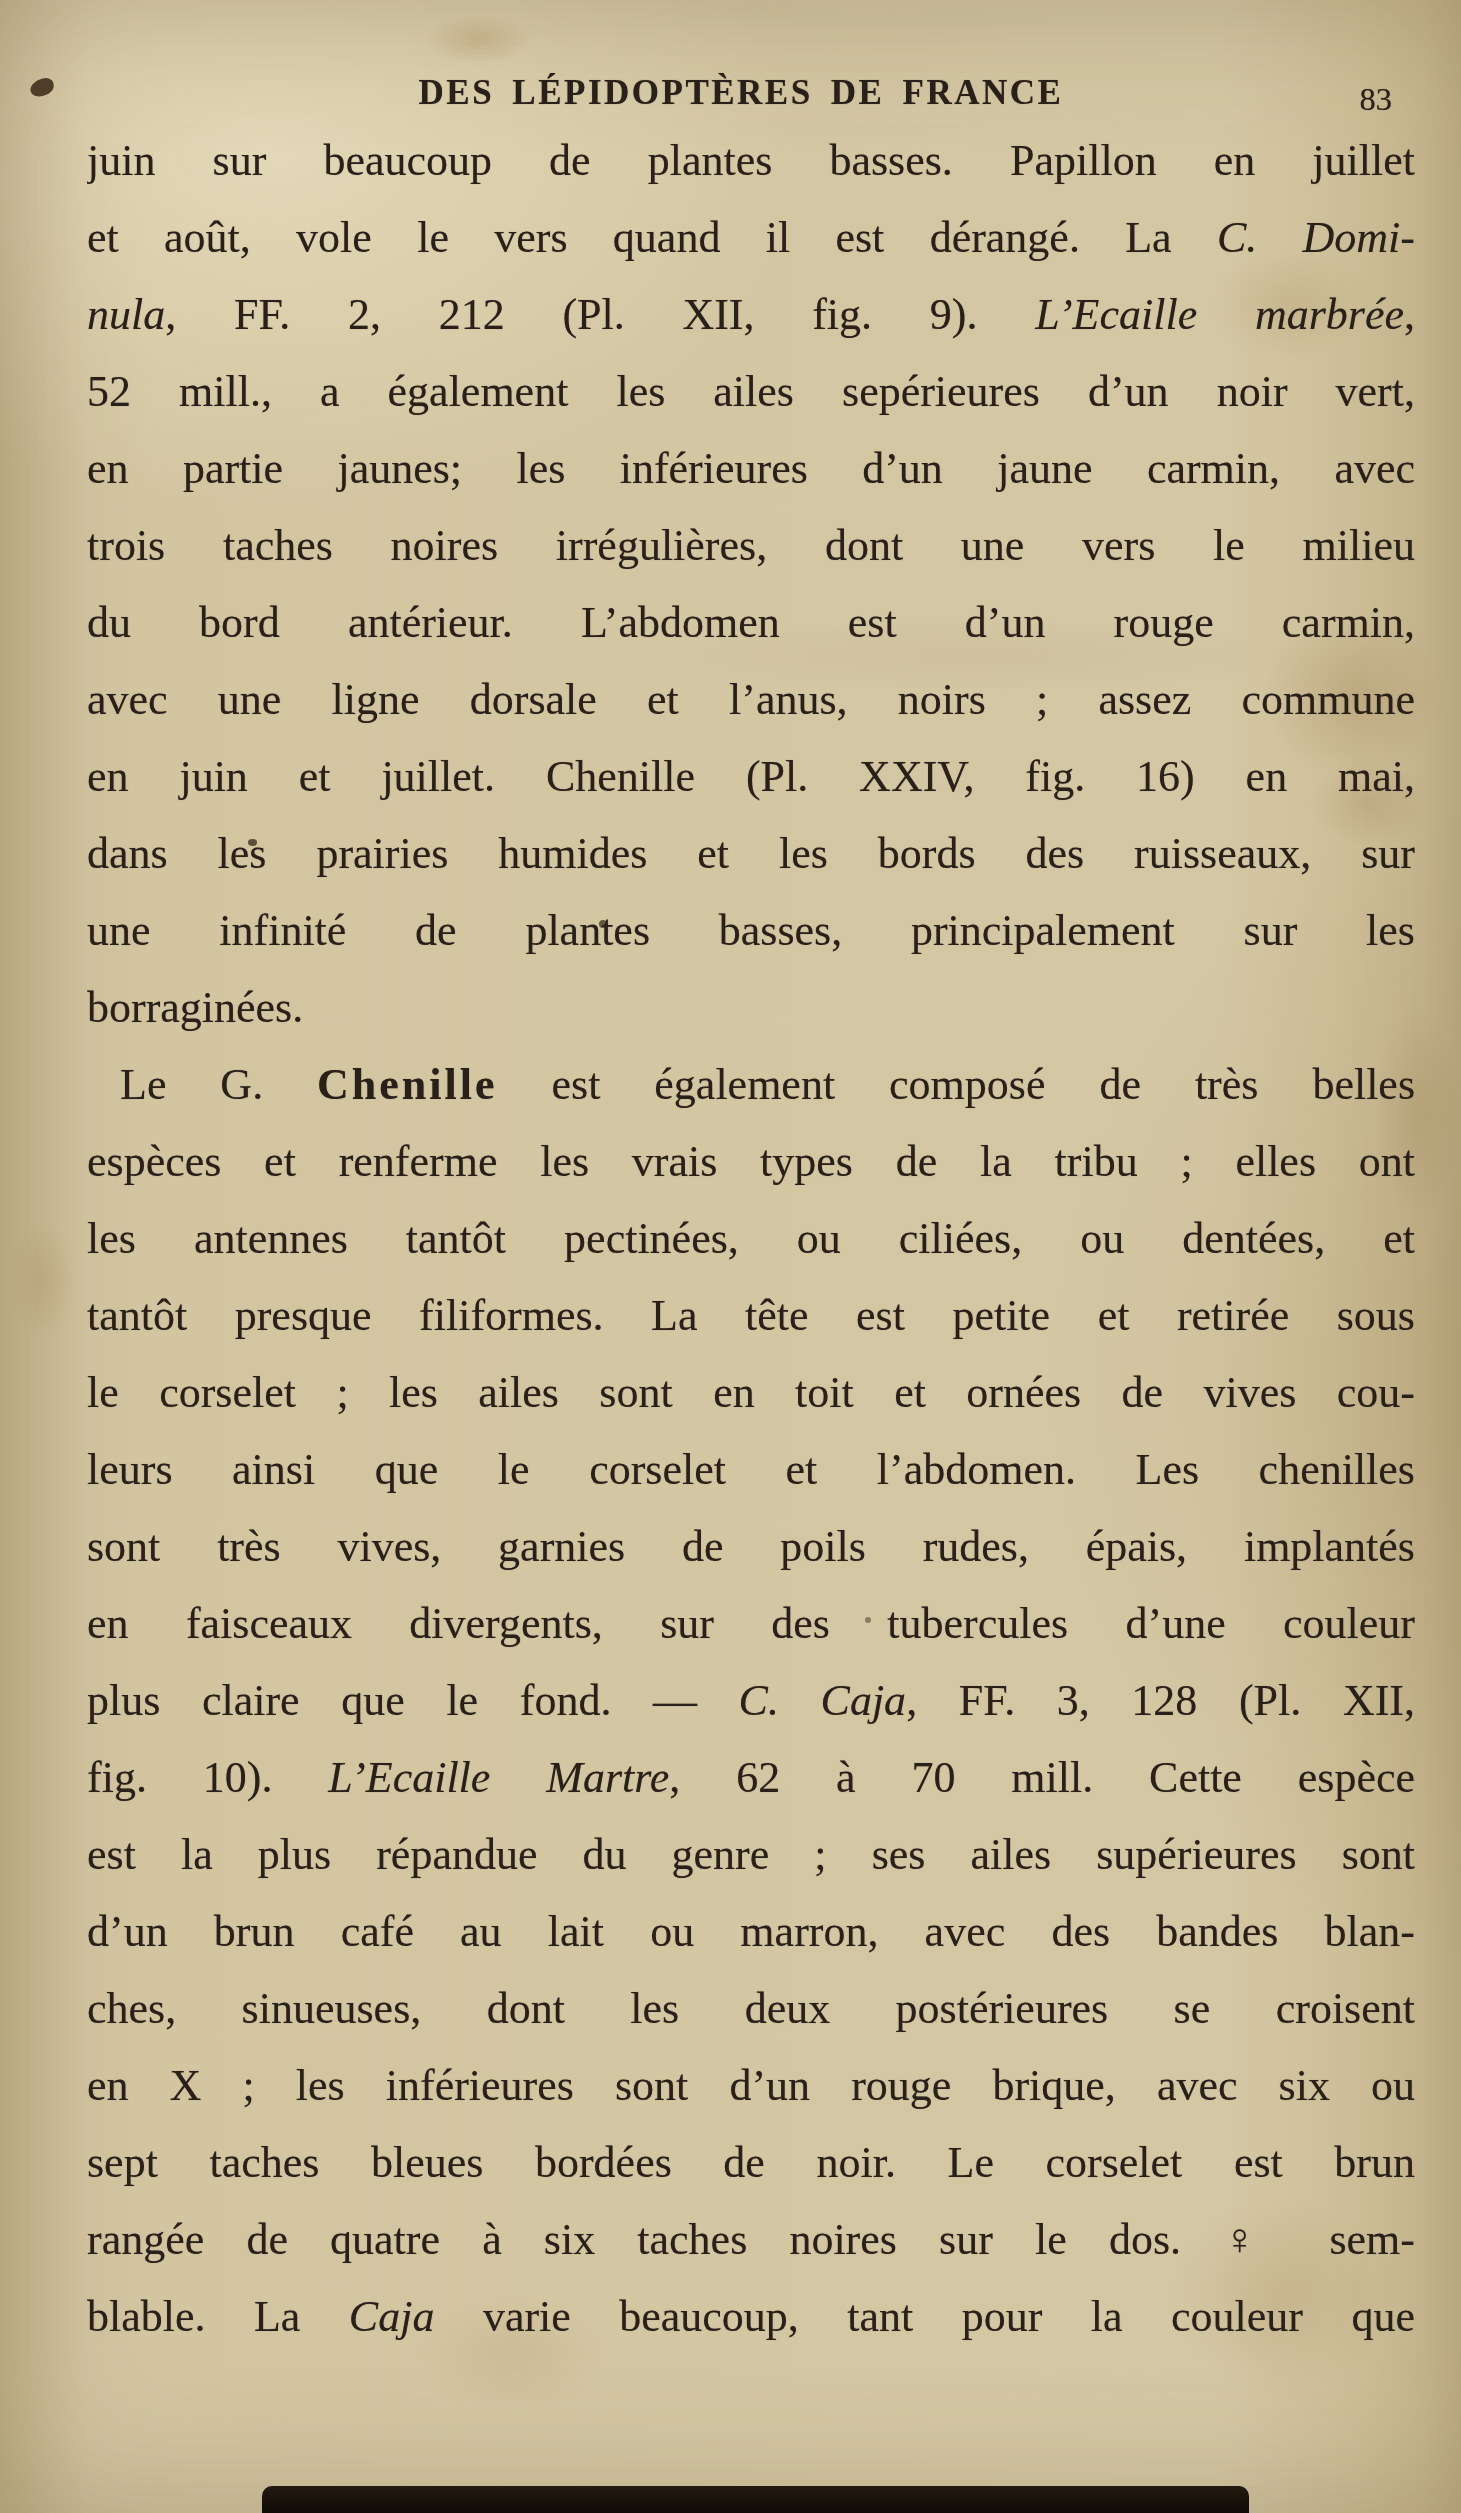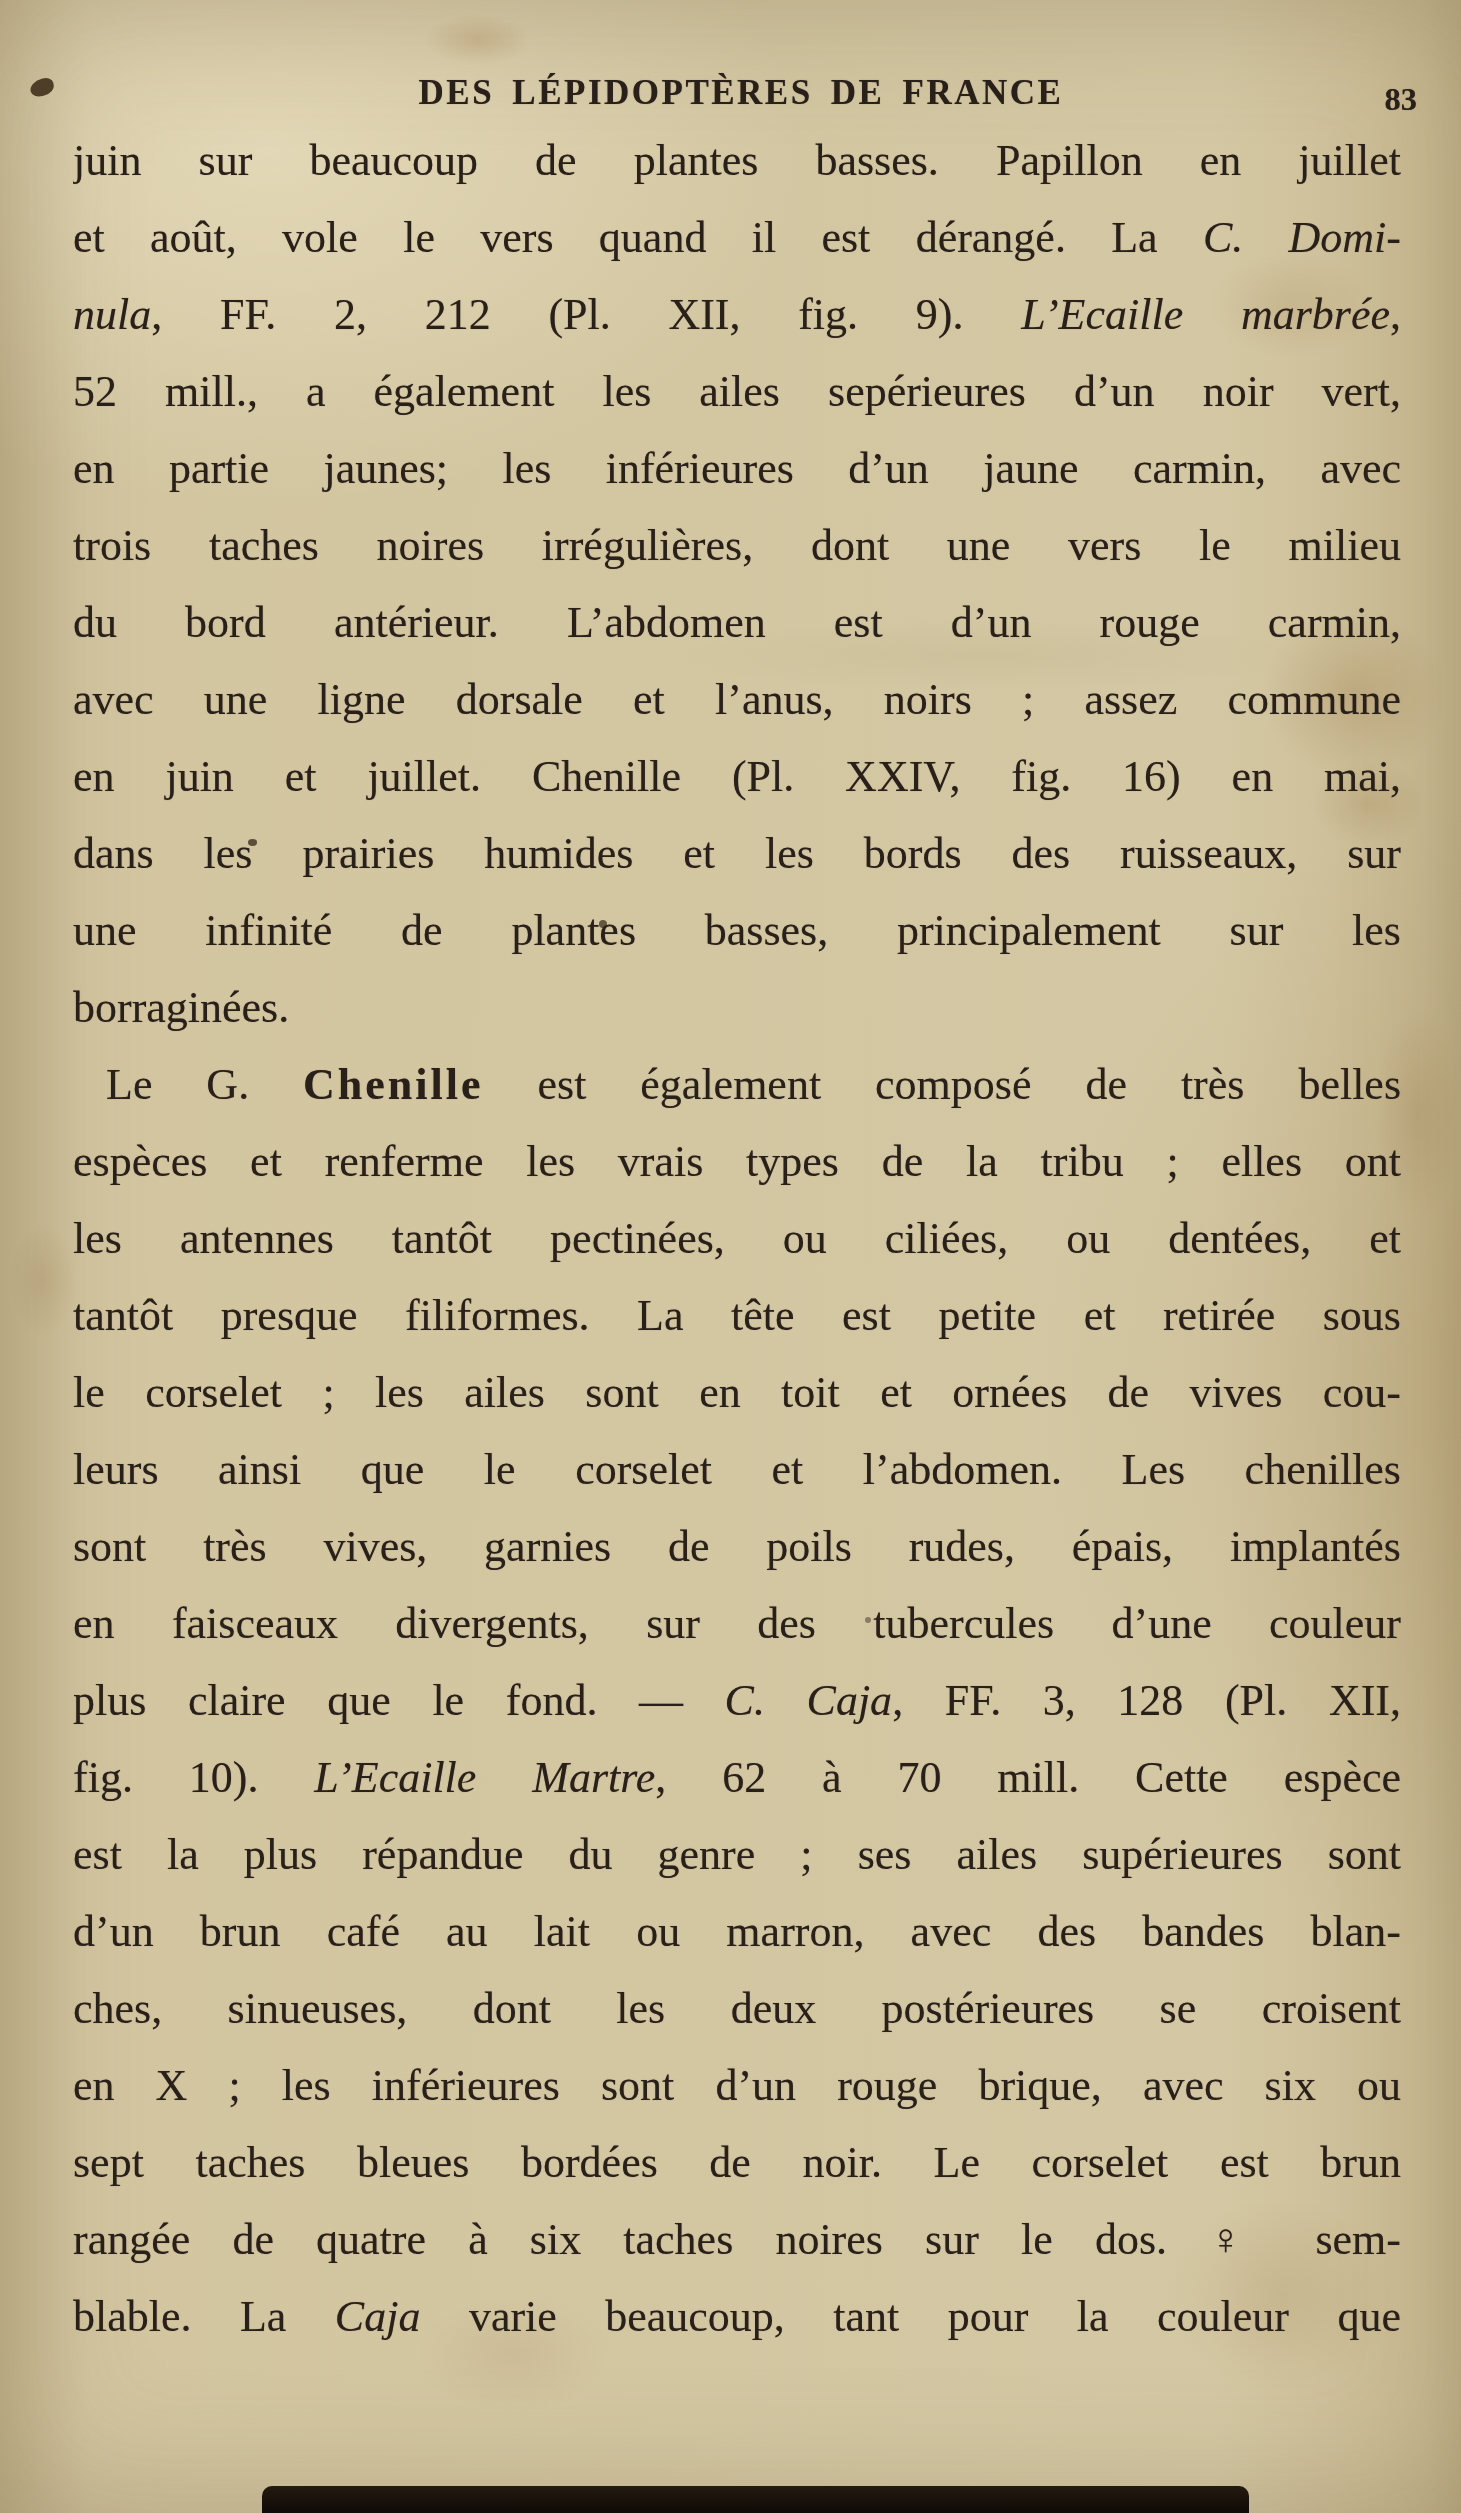--- a/index.html
+++ b/index.html
@@ -19,27 +19,27 @@
   }
   
   .running-header{
     position:absolute;top:73px;left:0;width:100%;
     text-align:center;
     font-size:35px;font-weight:bold;
     letter-spacing:2.5px;word-spacing:6.9px;
     text-shadow:0 0 1px rgba(42,32,26,.45);
   }
   .page-number{
-    position:absolute;top:81px;right:65px;
-    font-size:32.5px;font-weight:bold;
+    position:absolute;top:81px;right:90px;
+    font-size:32.5px;font-weight:normal;
     text-shadow:0 0 1px rgba(42,32,26,.45);
   }
   
   .page-text{
-    position:absolute;top:122px;left:73px;width:1328px;
+    position:absolute;top:122px;left:87px;width:1328px;
     font-size:44px;
     text-shadow:0 0 1px rgba(42,32,26,.38);
   }
   .line{
     height:77px;line-height:77px;
     text-align:justify;
     -moz-text-align-last:justify;
     text-align-last:justify;
     overflow:hidden;
     white-space:normal;

